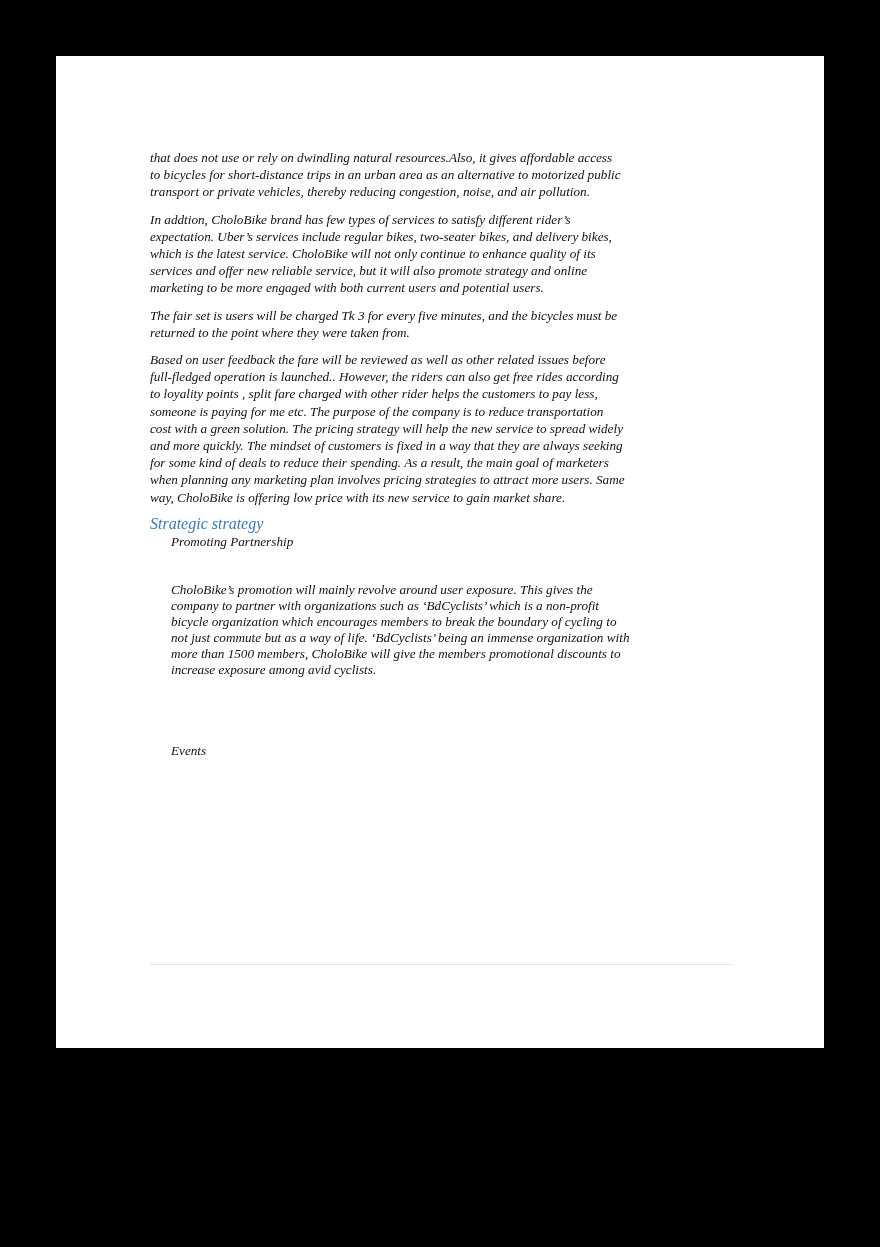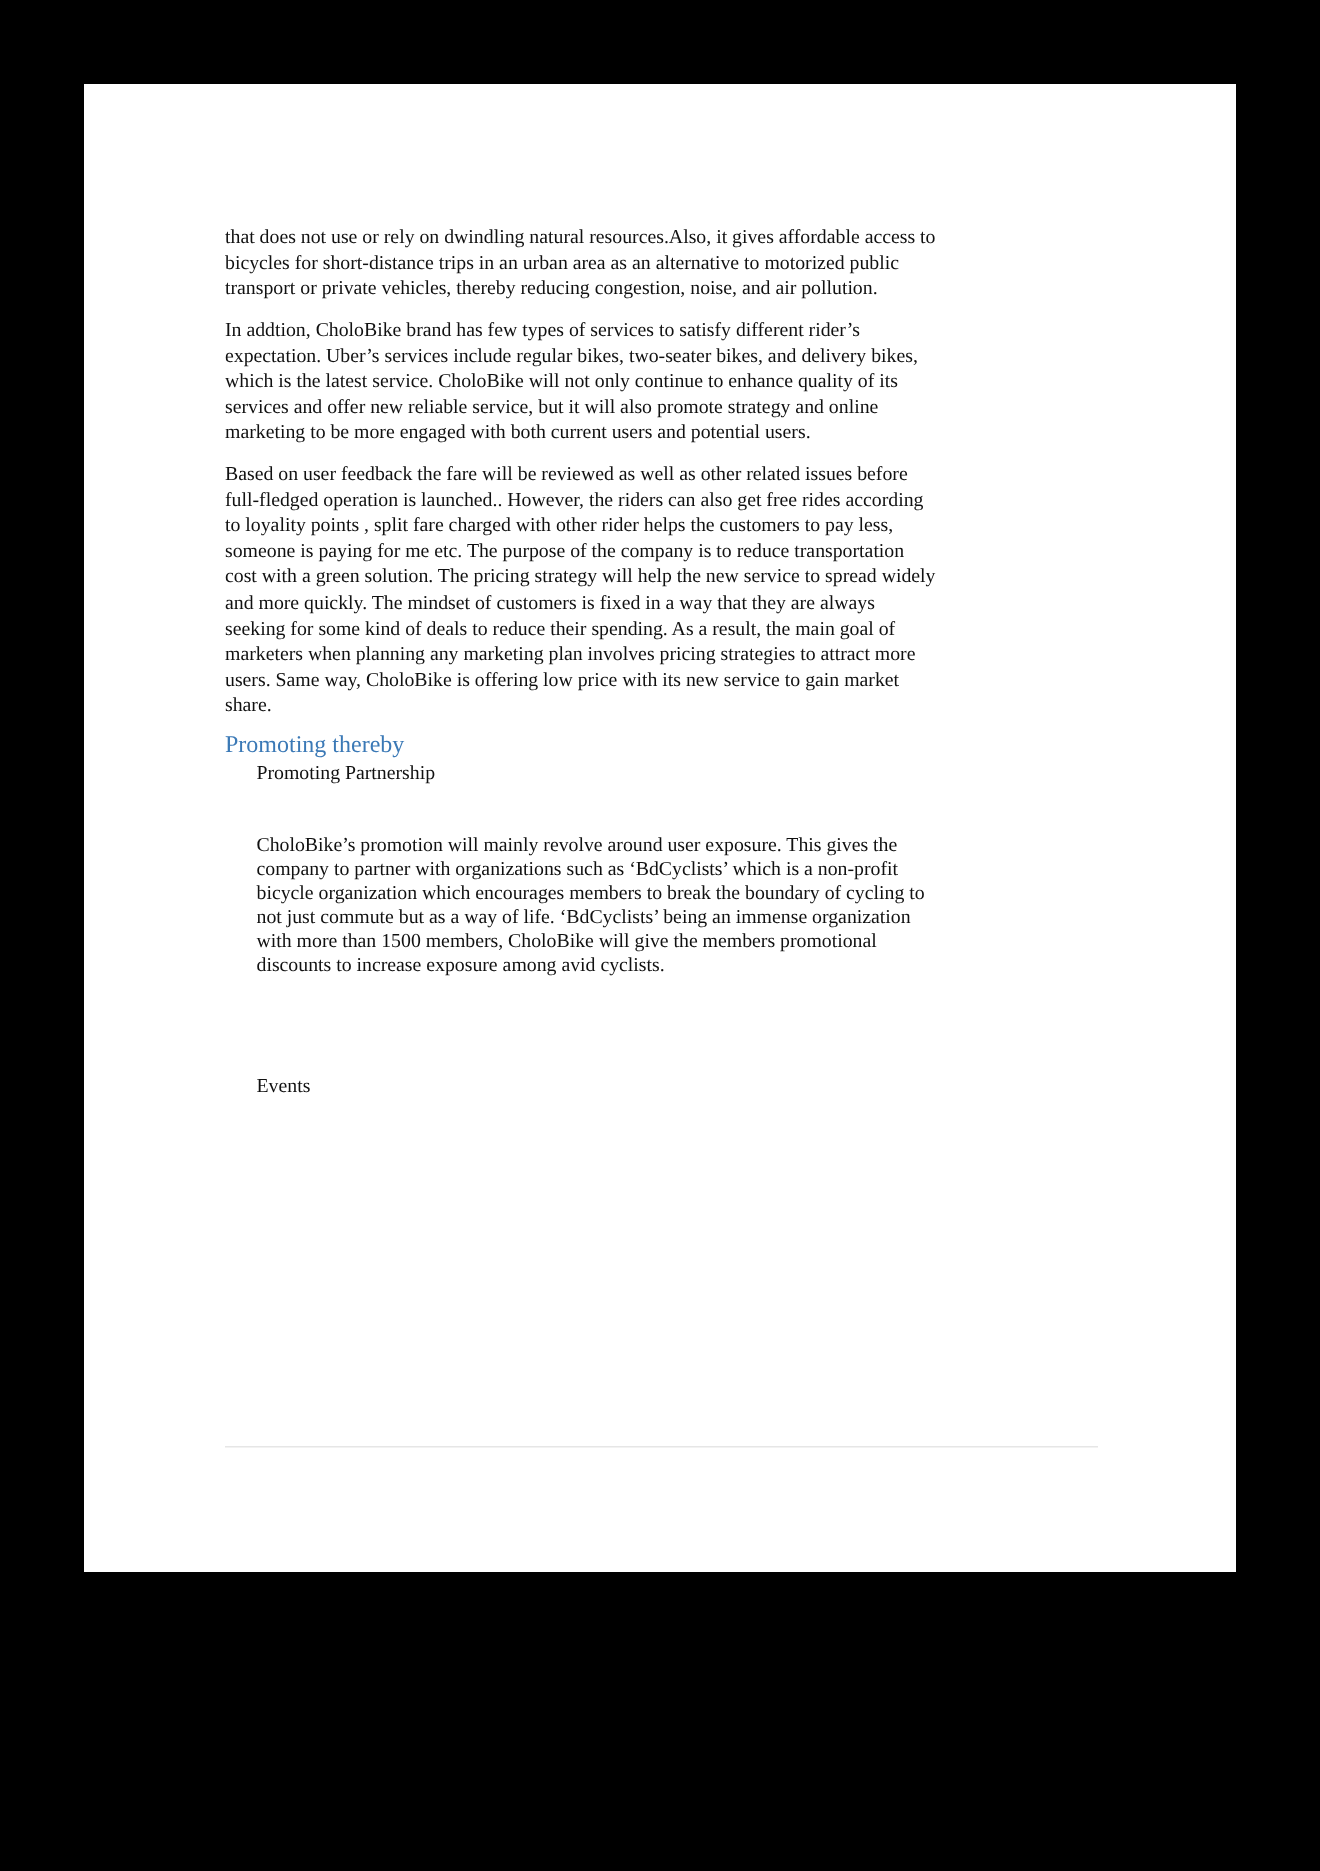--- a/index.html
+++ b/index.html
@@ -23,20 +23,21 @@
       background: #ffffff;
     }
     .content {
       position: absolute;
       left: 94px;
       top: 93px;
       width: 475px;
       color: #111111;
       font-size: 13.2px;
       line-height: 17.2px;
+      font-style: italic;
     }
     .content p {
       margin: 0 0 10px 0;
     }
     .heading {
       color: #3b79b6;
       font-size: 16px;
       line-height: 19px;
       margin: 0;
       font-weight: normal;
@@ -62,23 +63,24 @@
     }
   </style>
 </head>
 <body>
 
 <div class="page">
   <div class="content">
     <p>that does not use or rely on dwindling natural resources.Also, it gives affordable access to bicycles for short-distance trips in an urban area as an alternative to motorized public transport or private vehicles, thereby reducing congestion, noise, and air pollution.</p>
     <p>In addtion, CholoBike brand has few types of services to satisfy different rider’s expectation. Uber’s services include regular bikes, two-seater bikes, and delivery bikes, which is the latest service. CholoBike will not only continue to enhance quality of its services and offer new reliable service, but it will also promote strategy and online marketing to be more engaged with both current users and potential users.</p>
 
+    <p>The fair set is users will be charged Tk 3 for every five minutes, and the bicycles must be returned to the point where they were taken from.</p>
     <p style="margin-bottom:8px;">Based on user feedback the fare will be reviewed as well as other related issues before full-fledged operation is launched.. However, the riders can also get free rides according to loyality points , split fare charged with other rider helps the customers to pay less, someone is paying for me etc. The purpose of the company is to reduce transportation cost with a green solution. The pricing strategy will help the new service to spread widely and more quickly. The mindset of customers is fixed in a way that they are always seeking for some kind of deals to reduce their spending. As a result, the main goal of marketers when planning any marketing plan involves pricing strategies to attract more users. Same way, CholoBike is offering low price with its new service to gain market share.</p>
 
-    <h2 class="heading h-promoting">Promoting thereby</h2>
+    <h2 class="heading h-promoting">Strategic strategy</h2>
     <div class="indent">
       <p class="sub-heading">Promoting Partnership</p>
       <div class="gap-1"></div>
       <p style="line-height:16px;">CholoBike’s promotion will mainly revolve around user exposure. This gives the company to partner with organizations such as ‘BdCyclists’ which is a non-profit bicycle organization which encourages members to break the boundary of cycling to not just commute but as a way of life. ‘BdCyclists’ being an immense organization with more than 1500 members, CholoBike will give the members promotional discounts to increase exposure among avid cyclists.</p>
       <div class="gap-2"></div>
       <p class="sub-heading">Events</p>
       <div class="gap-1"></div>
     </div>
   </div>
   <div class="footer-rule"></div>

